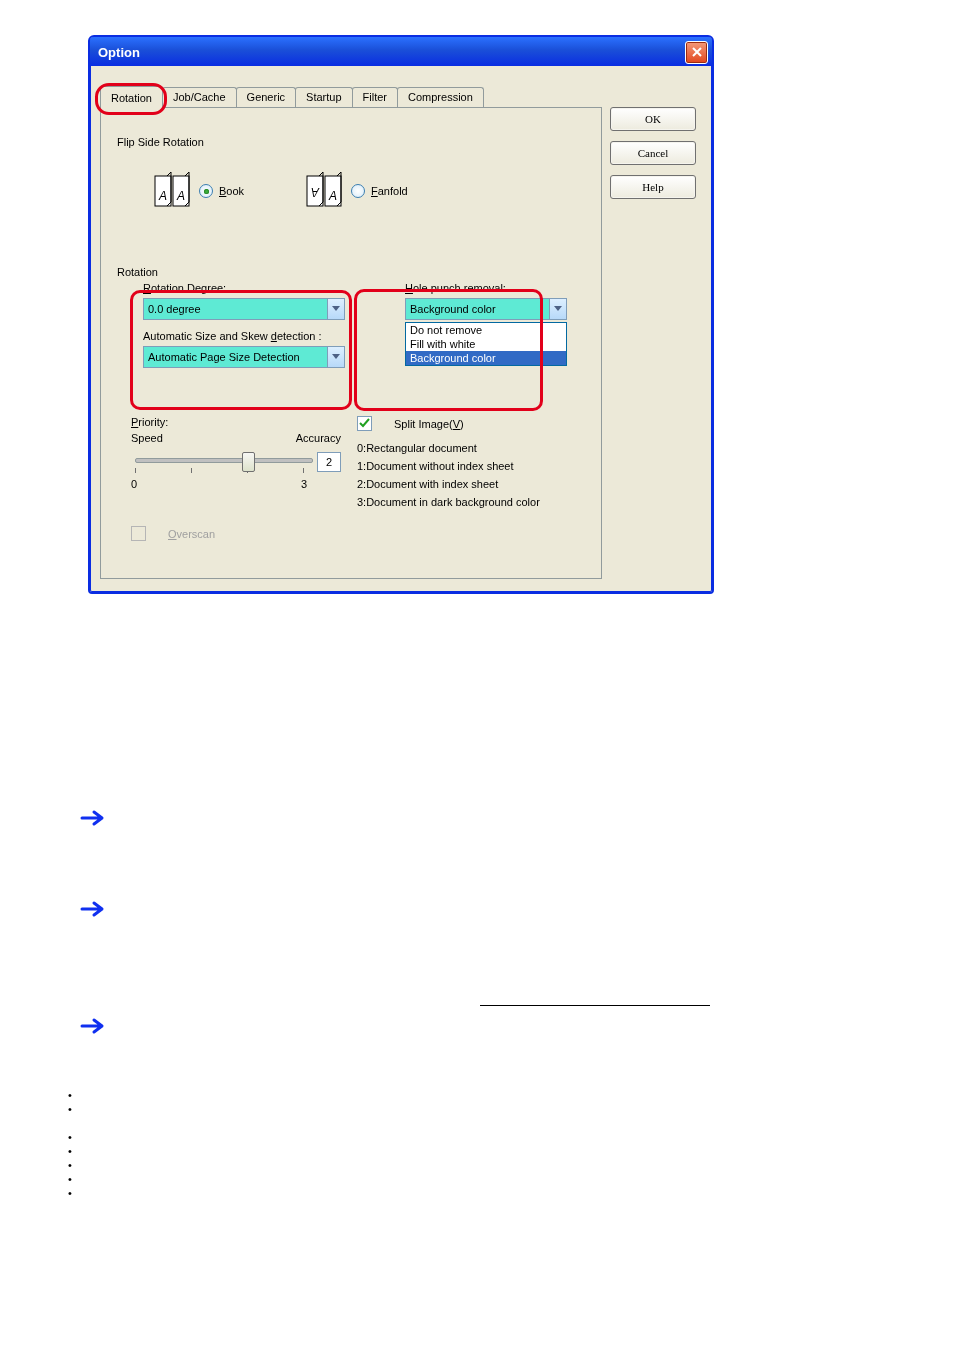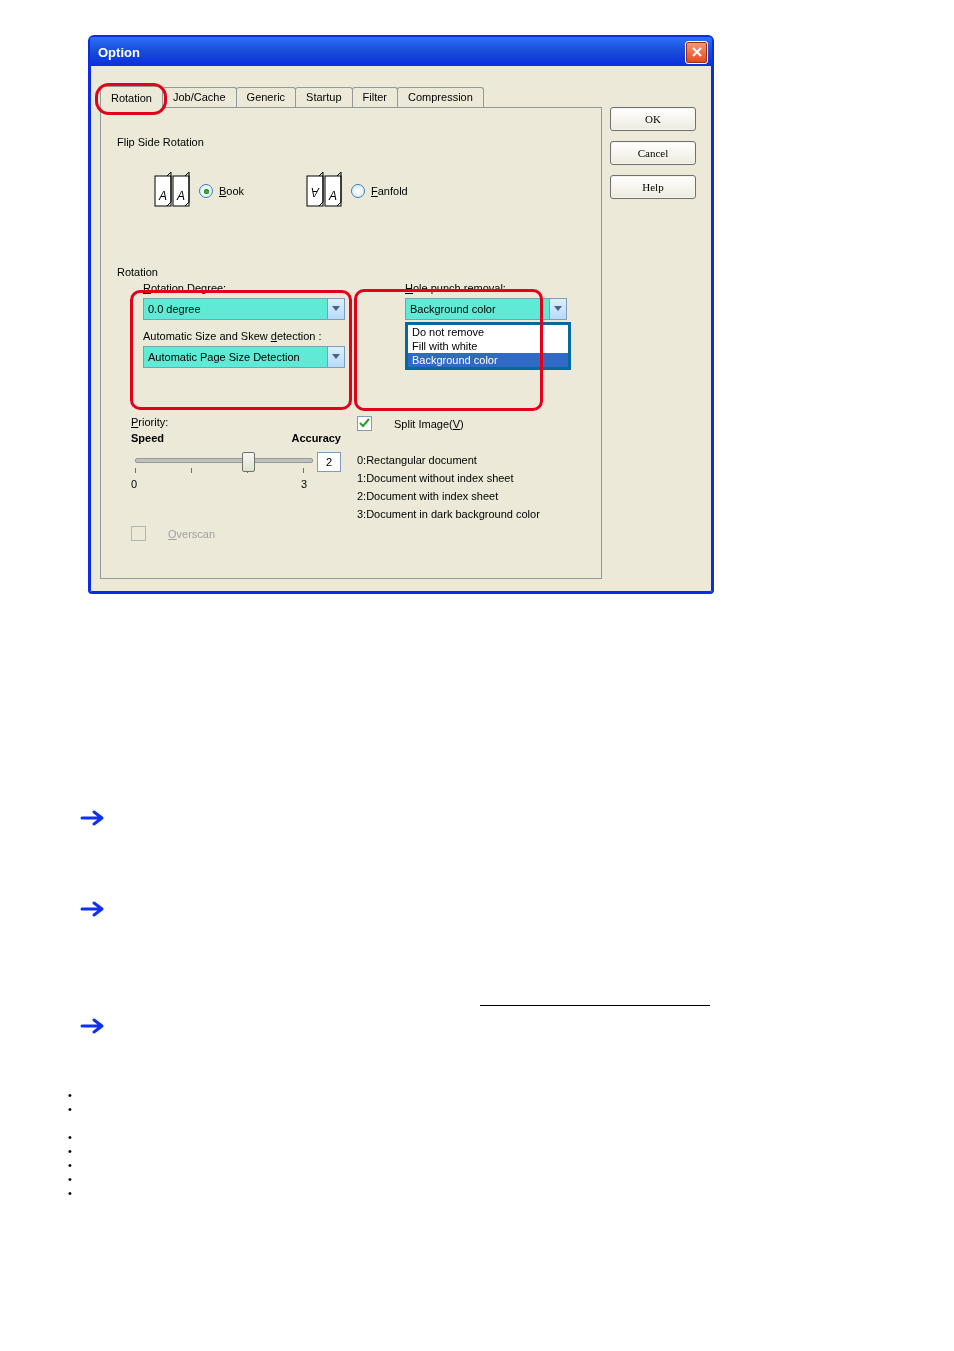--- a/index.html
+++ b/index.html
@@ -30,38 +30,38 @@
   .leftcol{position:absolute;left:30px;top:34px;width:210px;}
   .rightcol{position:absolute;left:244px;top:34px;width:190px;padding-left:48px;}
   .lbl2{font-size:11px;margin-bottom:4px;}
   .combo{height:20px;border:1px solid #7F9DB9;background:#5eead4;display:flex;align-items:center;font-size:11px;}
   .combo .txt{flex:1;padding:0 4px;overflow:hidden;white-space:nowrap;}
   .combo .arrow{width:16px;height:100%;background:linear-gradient(to bottom,#DDEFFF,#B7D9F9);border-left:1px solid #7F9DB9;display:flex;align-items:center;justify-content:center;}
   .combo .arrow svg{display:block;}
   .redbox{position:absolute;border:3px solid #E2001A;border-radius:10px;pointer-events:none;z-index:6;}
   .rb1{left:29px;top:182px;width:216px;height:114px;}
   .rb2{left:253px;top:181px;width:183px;height:116px;}
-  .listbox{border:3px solid #0369a1;background:#fff;font-size:11px;}
+  .listbox{border:1px solid #0369a1;background:#fff;font-size:11px;}
   .listbox .item{padding:1px 4px;}
   .listbox .item.sel{background:#316AC5;color:#fff;}
   .prio{position:absolute;left:30px;top:308px;width:210px;}
-  .prio .row1{display:flex;justify-content:space-between;font-size:11px;font-weight:bold;}
+  .prio .row1{display:flex;justify-content:space-between;font-size:11px;}
   .slider{position:relative;height:28px;margin-top:6px;}
   .slider .track{position:absolute;left:4px;right:28px;top:8px;height:3px;background:#C0C0C0;border:1px solid #919B9C;border-radius:2px;}
   .slider .thumb{position:absolute;top:2px;width:11px;height:18px;background:linear-gradient(to bottom,#F7F7F4,#DDE2CB);border:1px solid #707070;border-radius:2px;}
   .slider .tick{position:absolute;top:18px;width:1px;height:5px;background:#707070;}
   .slider .valbox{position:absolute;right:0;top:2px;width:22px;height:18px;border:1px solid #7F9DB9;background:#fff;font-size:11px;display:flex;align-items:center;justify-content:center;}
   .slider .ends{position:absolute;top:28px;font-size:11px;}
   .chk-row{display:flex;align-items:center;gap:22px;font-size:11px;}
   .xp-chk{width:13px;height:13px;border:1px solid #7F9DB9;background:#fff;display:flex;align-items:center;justify-content:center;}
   .xp-chk.disabled{border-color:#B5B5B5;background:#ECE9D8;}
   .xp-chk svg{display:block;}
   .overscan{position:absolute;left:30px;top:418px;color:#A0A0A0;}
   .split{position:absolute;left:256px;top:308px;width:226px;}
-  .split .lines{margin-top:20px;font-size:11px;line-height:18px;}
+  .split .lines{margin-top:8px;font-size:11px;line-height:18px;}
 </style>
 </head>
 <body>
 
 <div class="dialog">
   <div class="titlebar">
     <span class="title">Option</span>
     <div class="close-btn">
       <svg width="12" height="12" viewBox="0 0 12 12">
           <path d="M2 2 L10 10 M10 2 L2 10" stroke="#fff" stroke-width="2"></path>

